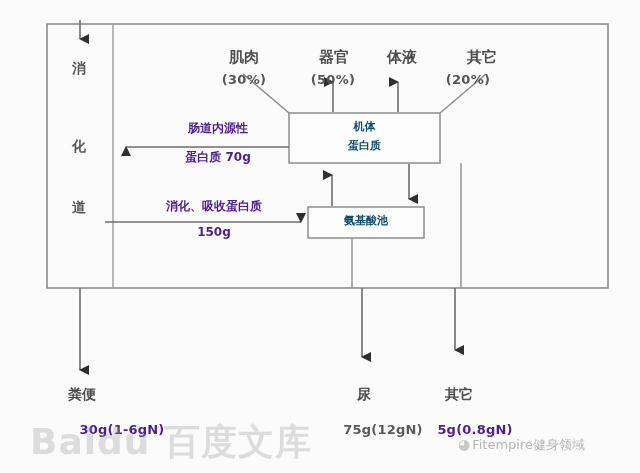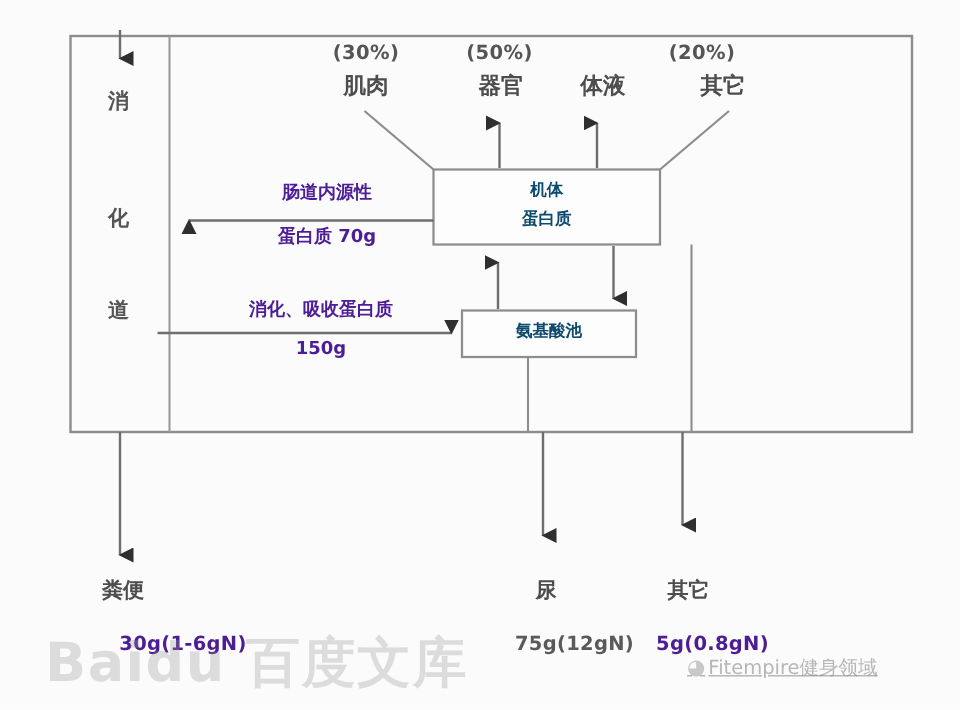--- a/index.html
+++ b/index.html
@@ -32,20 +32,21 @@
   }
   .cjk {
     font-family: "DejaVu Sans", "Liberation Sans", sans-serif;
     font-weight: 700;
   }
   .pct {
     font-size: 13px;
     font-weight: 700;
     color: #555;
     letter-spacing: 0.3px;
+    margin-top: 44px;
   }
   .organ-name {
     font-size: 15px;
     font-weight: 700;
     color: #4d4d4d;
     text-align: center;
   }
   .tract-char {
     font-size: 14px;
     font-weight: 700;
@@ -89,21 +90,20 @@
     font-family: "DejaVu Sans", "Liberation Sans", sans-serif;
   }
   #watermark-fitempire {
     position: absolute;
     left: 458px;
     top: 436px;
     font-size: 13px;
     color: rgba(140,140,140,0.62);
     white-space: nowrap;
     font-family: "DejaVu Sans", "Liberation Sans", sans-serif;
-    text-decoration: underline;
   }
   #watermark-fitempire .wm-dots {
     font-size: 14px;
     color: rgba(150,150,150,0.5);
     margin-right: 2px;
   }
 </style>
 </head>
 <body>
 

